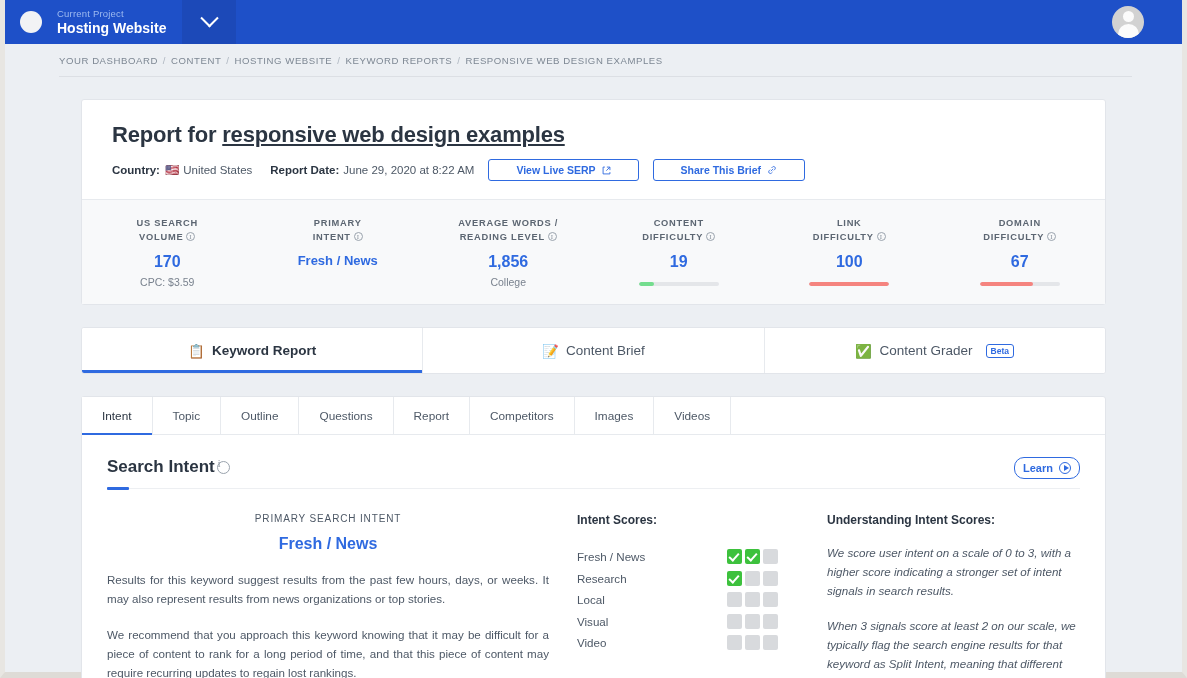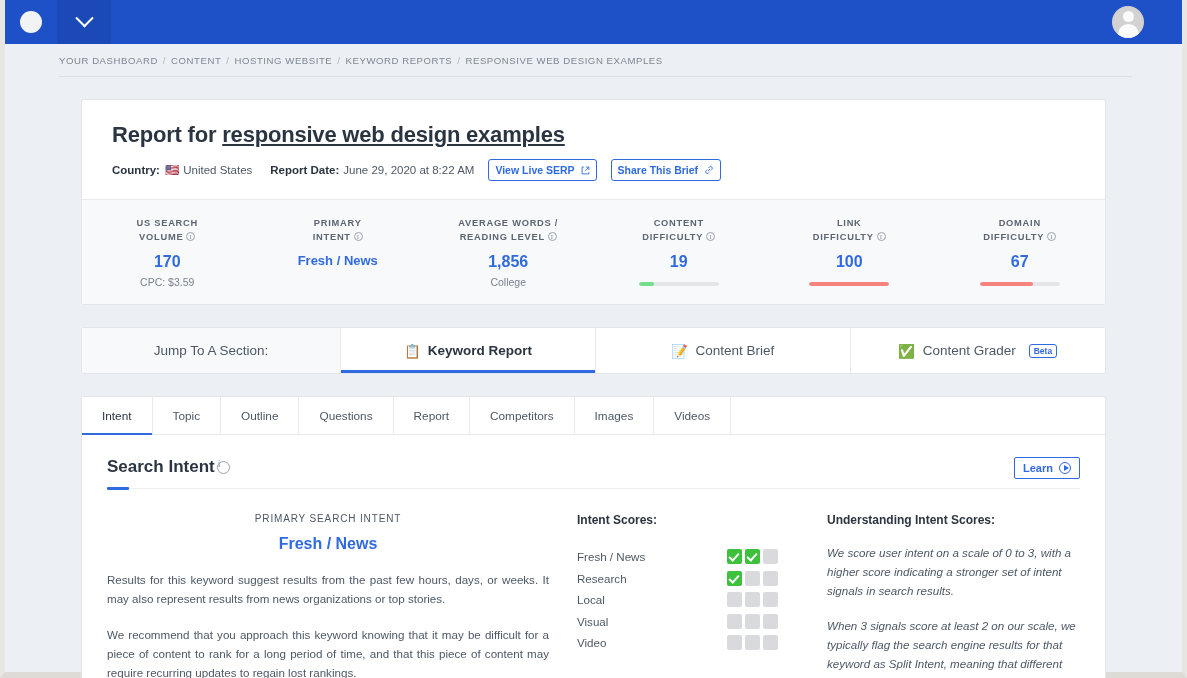--- a/index.html
+++ b/index.html
@@ -110,21 +110,21 @@
   .report-meta {
     margin-top: 11px;
     display: flex; align-items: center; font-size: 11.5px; color: #4d5866;
   }
   .report-meta b { color: #2b3542; }
   .flag { margin: 0 4px 0 5px; font-size: 11.5px; }
   .meta-gap { width: 18px; }
   .pillbtn {
     border: 1px solid #2f6ae0; border-radius: 3px;
     color: #2f6ae0; font-size: 10.5px; font-weight: bold;
-    padding: 4px 6px; margin-left: 14px;
+    padding: 4px 27px; margin-left: 14px;
     display: inline-flex; align-items: center; gap: 6px;
     background: #fff; cursor: pointer; white-space: nowrap;
   }
 
   
   .metrics {
     border-top: 1px solid #e7eaee;
     background: #f8f9fa;
     display: flex;
     padding: 16px 0 16px 0;
@@ -206,21 +206,21 @@
   .panel-body { padding: 22px 25px 0 25px; }
   .panel-head { display: flex; align-items: flex-start; }
   .panel-title {
     font-size: 17px; font-weight: bold; color: #2b3542;
     display: flex; align-items: center; gap: 2px;
   }
   .info-i.big { width: 13px; height: 13px; margin-left: 0; }
   .info-i.big::after { font-size: 10px; top: -3.6px; }
   .panel-head-spacer { flex: 1; }
   .learn-btn {
-    border: 1.4px solid #2f6ae0; border-radius: 2px; background: #fff;
+    border: 1.4px solid #2f6ae0; border-radius: 10px; background: #fff;
     color: #2f6ae0; font-size: 11px; font-weight: bold;
     padding: 4px 8px; display: inline-flex; align-items: center; gap: 6px;
     cursor: pointer;
   }
   .play-circle {
     width: 12px; height: 12px; border-radius: 50%;
     border: 1.3px solid #2f6ae0; position: relative; display:inline-block;
   }
   .play-circle::after {
     content:""; position:absolute; left: 3.6px; top: 2.4px;
@@ -280,20 +280,24 @@
   }
 </style>
 </head>
 <body>
 
 <div id="app">
 
   <div class="topnav">
     <div class="brand-dot-wrap">
       <div class="brand-dot"></div>
+    </div>
+    <div class="project-block">
+      <div class="project-label">Current Project</div>
+      <div class="project-name">Hosting Website</div>
     </div>
     <div class="project-caret">
       <div class="caret-glyph"></div>
     </div>
     <div class="nav-spacer"></div>
     <div class="avatar-wrap">
       <div class="avatar"></div>
     </div>
   </div>
 
@@ -396,21 +400,20 @@
           <div class="metric-value">67</div>
           <div class="bar-track">
               <div class="bar-fill" id="bar5" style="width: 67%; background: rgb(245, 132, 127);"></div>
             </div>
         </div>
 
       </div>
     </div>
 
     <div class="jump">
-      <div class="jump-label">Jump To A Section:</div>
       <div class="jump-tab active">
         <span>📋</span>
         <span>Keyword Report</span>
       </div>
       <div class="jump-tab">
         <span>📝</span>
         <span>Content Brief</span>
       </div>
       <div class="jump-tab">
         <span>✅</span>

